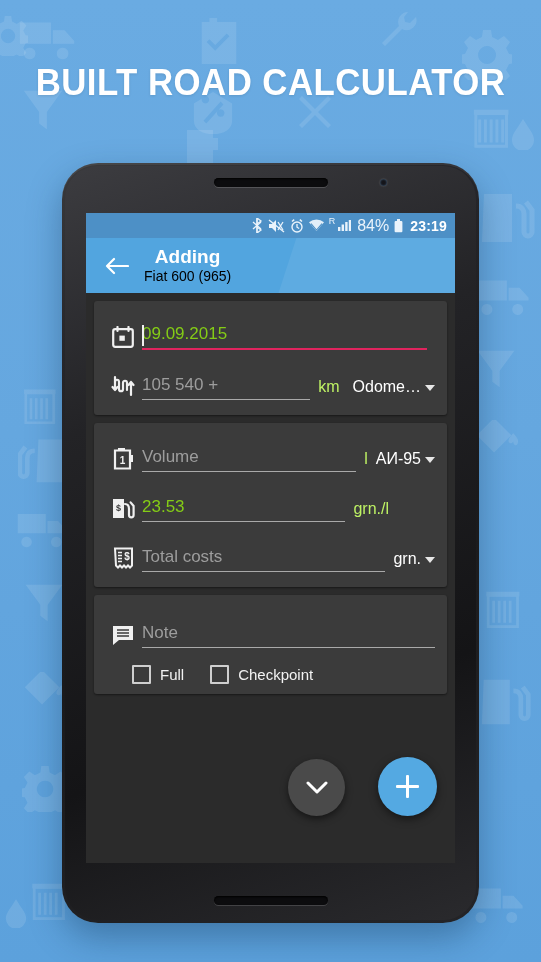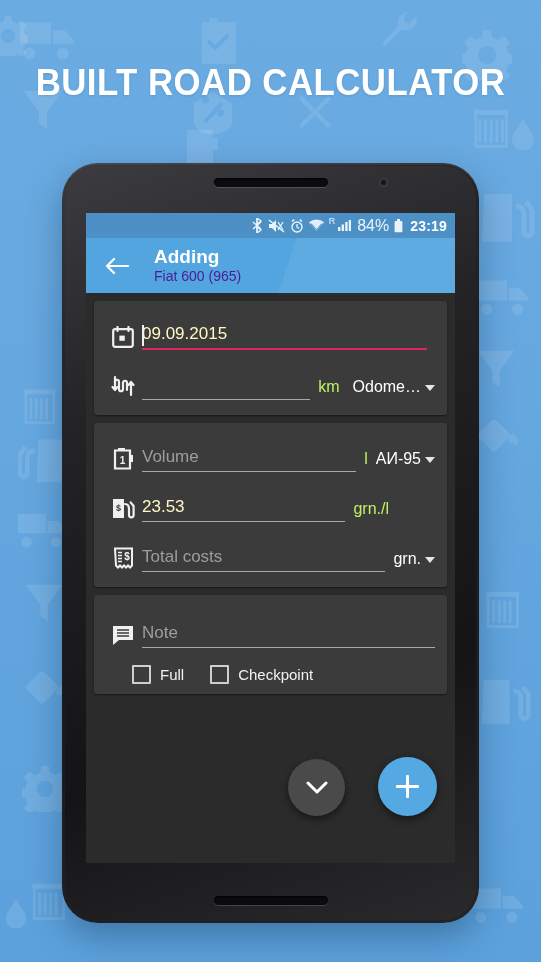--- a/index.html
+++ b/index.html
@@ -55,35 +55,35 @@
   #clock{font-size:14px;color:#ffffff;margin-left:2px;letter-spacing:.2px;font-weight:bold;}
   
   #appbar{
     height:55px;background:#52a5df;display:flex;align-items:center;
     padding:0 14px;position:relative;overflow:hidden;
   }
   #appbar:after{content:"";position:absolute;right:-40px;top:-60px;width:200px;height:160px;
     background:rgba(255,255,255,.07);transform:rotate(18deg);pointer-events:none;}
   #back-button{width:34px;height:34px;display:flex;align-items:center;justify-content:center;
     cursor:pointer;flex:0 0 auto;}
-  #appbar-titles{margin-left:20px;line-height:1.08;}
+  #appbar-titles{margin-left:10px;line-height:1.08;text-align:center;}
   #appbar-title{color:#ffffff;font-size:19px;font-weight:bold;}
-  #appbar-subtitle{color:#4c1d95;font-size:14px;margin-top:2px;}
+  #appbar-subtitle{color:#000000;font-size:14px;margin-top:2px;}
   
   #screen-body{position:absolute;left:0;right:0;top:80px;bottom:0;background:#2b2b2b;}
   .card{
     background:#3b3b3b;border-radius:3px;margin:8px 8px 0 8px;
     box-shadow:0 1px 2px rgba(0,0,0,.45);
     padding:6px 12px 8px 10px;
   }
   .row{display:flex;align-items:flex-end;min-height:44px;padding:4px 0 2px 0;}
   .row-ico{width:38px;flex:0 0 38px;display:flex;align-items:center;justify-content:center;
     padding-bottom:7px;}
   .field{flex:1 1 auto;position:relative;padding-bottom:5px;margin-right:8px;}
-  .field .fv{font-size:17px;color:#fef9c3;padding-bottom:4px;}
+  .field .fv{font-size:17px;color:#84cc16;padding-bottom:4px;}
   .field .fv.ph{color:#9d9d9d;}
   .uline{height:1px;background:#a9a9a9;}
   .uline.focus{height:2px;background:#e0245e;}
   .caret{position:absolute;left:0;top:1px;width:1.5px;height:21px;background:#f0f0f0;}
   .unit{font-size:16px;color:#bef264;padding-bottom:9px;white-space:nowrap;}
   .spin{display:flex;align-items:flex-end;padding-bottom:9px;gap:4px;cursor:pointer;}
   .spin .txt{font-size:16px;color:#ffffff;white-space:nowrap;}
   .tri{width:0;height:0;border-left:5px solid transparent;border-right:5px solid transparent;
     border-top:6px solid #e6e6e6;margin-bottom:5px;}
   
@@ -276,20 +276,21 @@
 
         <div class="row">
           <div class="row-ico">
             <svg width="24" height="24" viewBox="0 0 24 24">
                 <path d="M4 3v13M4 16l-2.5-3M4 16l2.5-3" stroke="#f0f0f0" stroke-width="2.2" fill="none" stroke-linecap="round" stroke-linejoin="round"></path>
                 <path d="M20 21V8M20 8l2.5 3M20 8l-2.5 3" stroke="#f0f0f0" stroke-width="2.2" fill="none" stroke-linecap="round" stroke-linejoin="round"></path>
                 <path d="M4 8c0-3 4-3 4 0v7c0 3 4 3 4 0V9c0-3 4-3 4 0v7" stroke="#f0f0f0" stroke-width="2.2" fill="none" stroke-linecap="round"></path>
               </svg>
           </div>
           <div class="field">
+            <div class="fv ph">105 540 +</div>
             <div class="uline"></div>
           </div>
           <div class="unit">km</div>
           <div class="spin" style="margin-left:13px;">
             <span class="txt">Odome…</span>
             <span class="tri"></span>
           </div>
         </div>
       </div>
 

